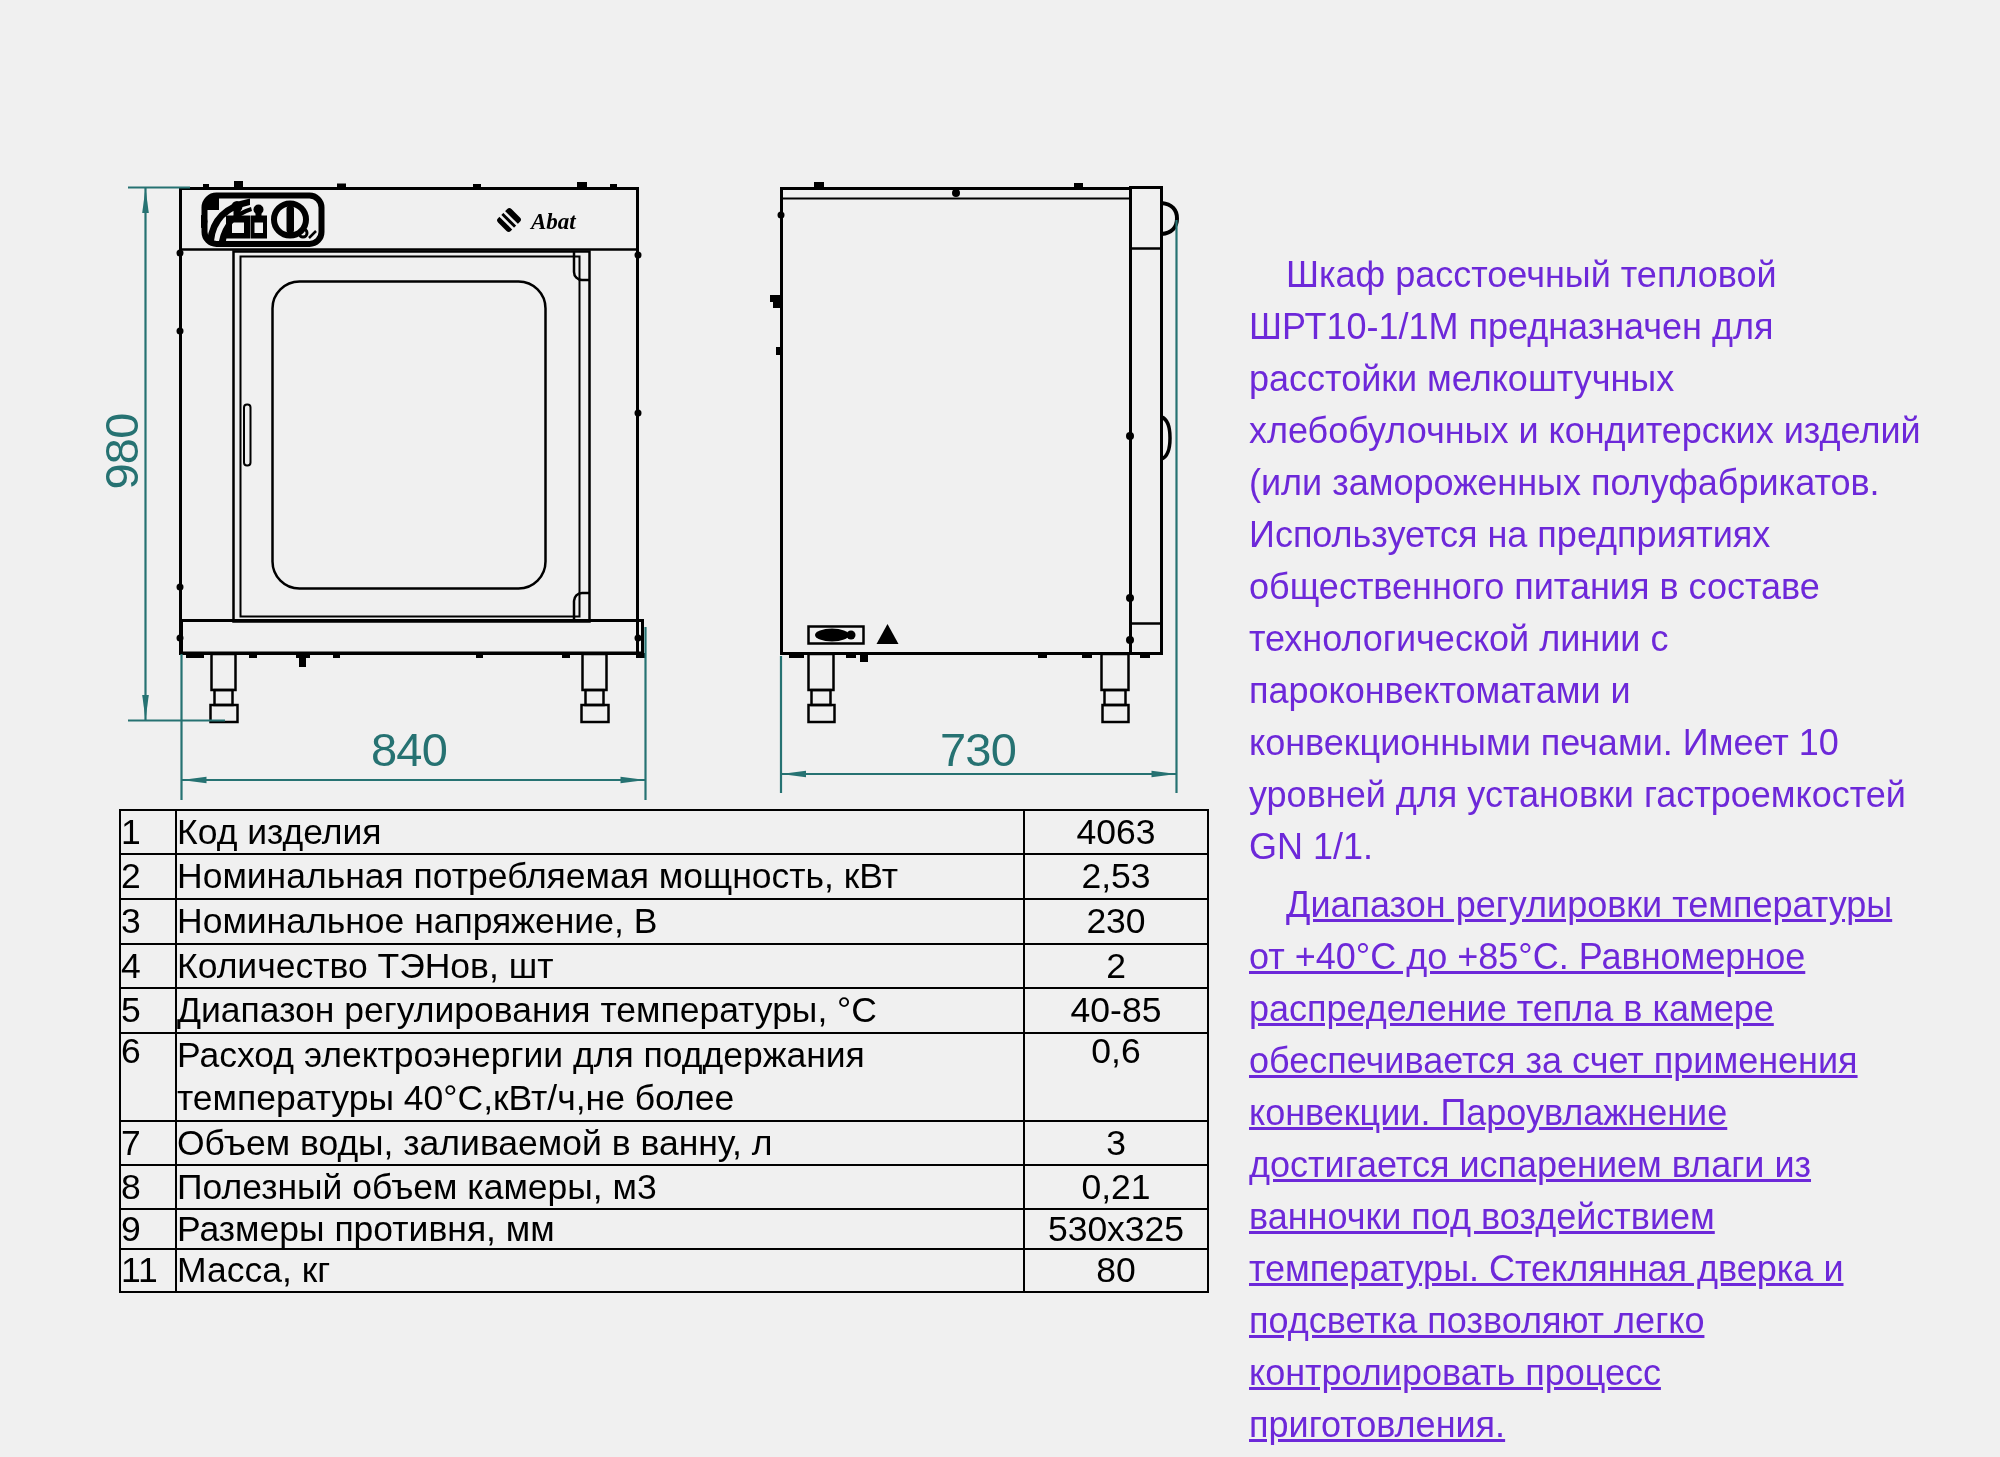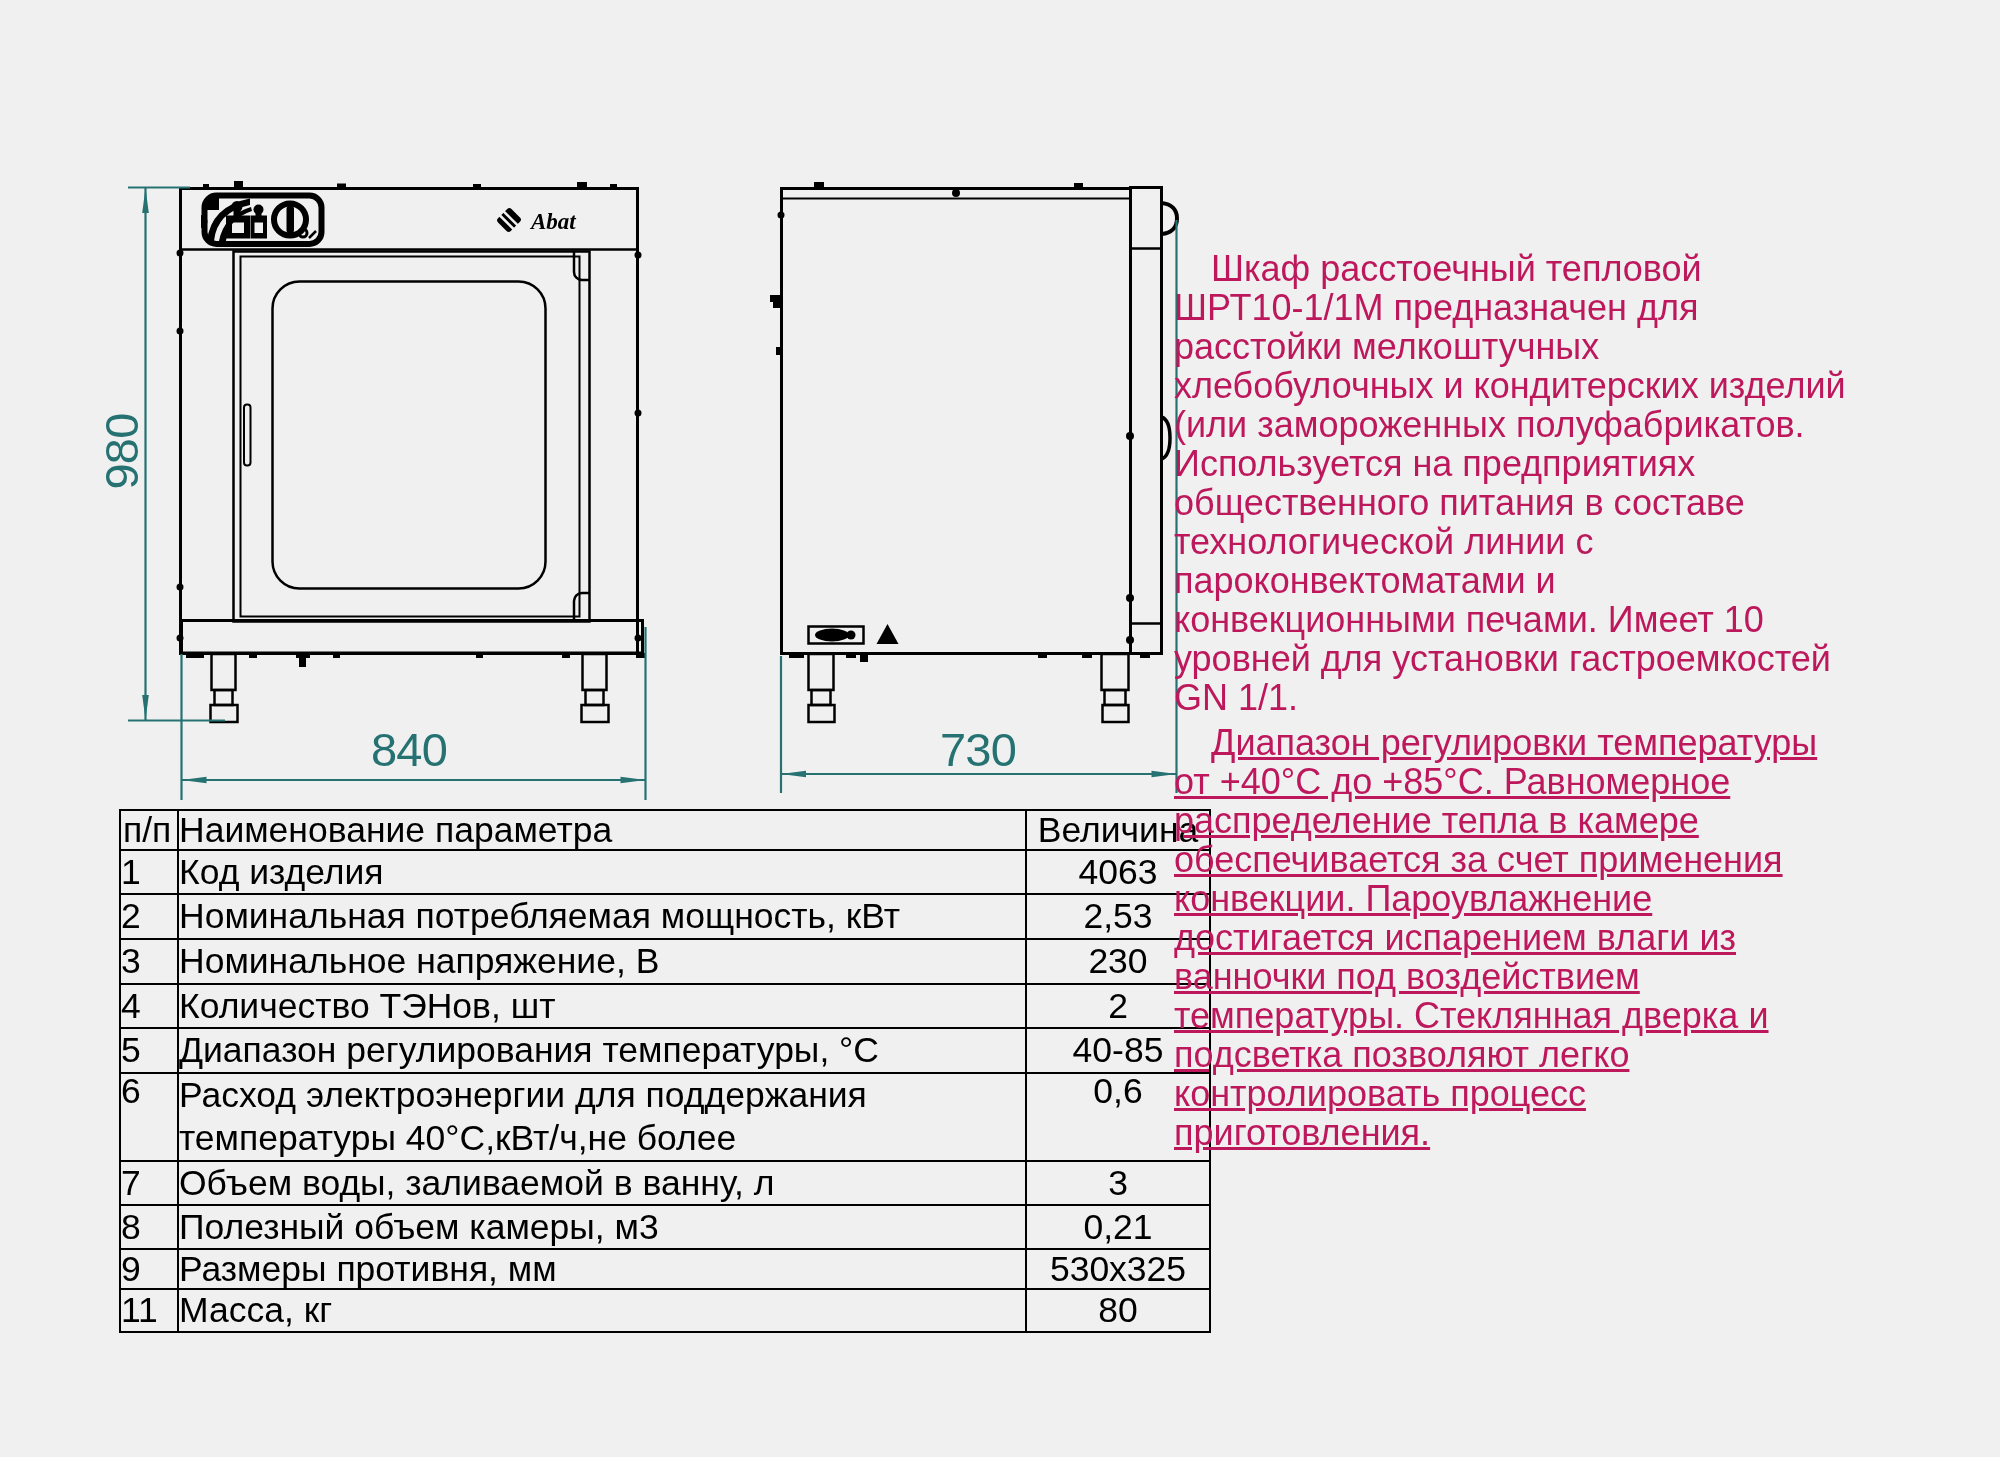--- a/index.html
+++ b/index.html
@@ -1,19 +1,19 @@
 <!DOCTYPE html>
 <html><head>
 <meta charset="utf-8">
 <style>
   html,body{margin:0;padding:0;}
   body{width:2000px;height:1457px;background:#f0f0f0;font-family:"Liberation Sans",sans-serif;position:relative;overflow:hidden;}
   .page{position:absolute;left:0;top:0;width:2000px;height:1457px;}
   .title{position:absolute;left:0;top:97px;width:1910px;text-align:center;font-size:44px;font-weight:bold;color:#000;}
-  .desc{position:absolute;left:1174px;top:249px;width:672.5px;font-size:36px;line-height:39px;color:#be185d;}
+  .desc{position:absolute;left:1249px;top:249px;width:672.5px;font-size:36px;line-height:52px;color:#6d28d9;}
   .desc p{margin:0;text-indent:37px;}
   .desc p + p{margin-top:6px;text-decoration:underline;}
   .nb{white-space:nowrap;}
   table.spec{position:absolute;left:119px;top:809px;border-collapse:collapse;table-layout:fixed;font-size:35.5px;color:#000;}
   table.spec td{border:2px solid #000;padding:0;overflow:hidden;vertical-align:middle;line-height:35px;}
   td.c1{width:54px;padding-left:3px;}
   td.c2{width:846px;padding-left:5px;}
   td.c3{width:182px;text-align:center;}
 </style>
 </head>
@@ -193,25 +193,20 @@
   <g fill="#267272" stroke="none">
     <path d="M 781,774 L 806,770.7 L 806,777.3 Z"></path>
     <path d="M 1176.5,774 L 1151.5,770.7 L 1151.5,777.3 Z"></path>
   </g>
   <text x="940" y="766" font-size="47" letter-spacing="-0.8" fill="#267272">730</text>
 </svg>
 
 <table class="spec">
 
   <tbody>
-        <tr style="height:40px">
-          <td class="c1" style="padding-left:2px">п/п</td>
-          <td class="c2">Наименование параметра</td>
-          <td class="c3">Величина</td>
-        </tr>
 
   <tr style="height:44px">
           <td class="c1">1</td>
           <td class="c2">Код изделия</td>
           <td class="c3">4063</td>
         </tr>
 
   <tr style="height:45px">
           <td class="c1">2</td>
           <td class="c2">Номинальная потребляемая мощность, кВт</td>

